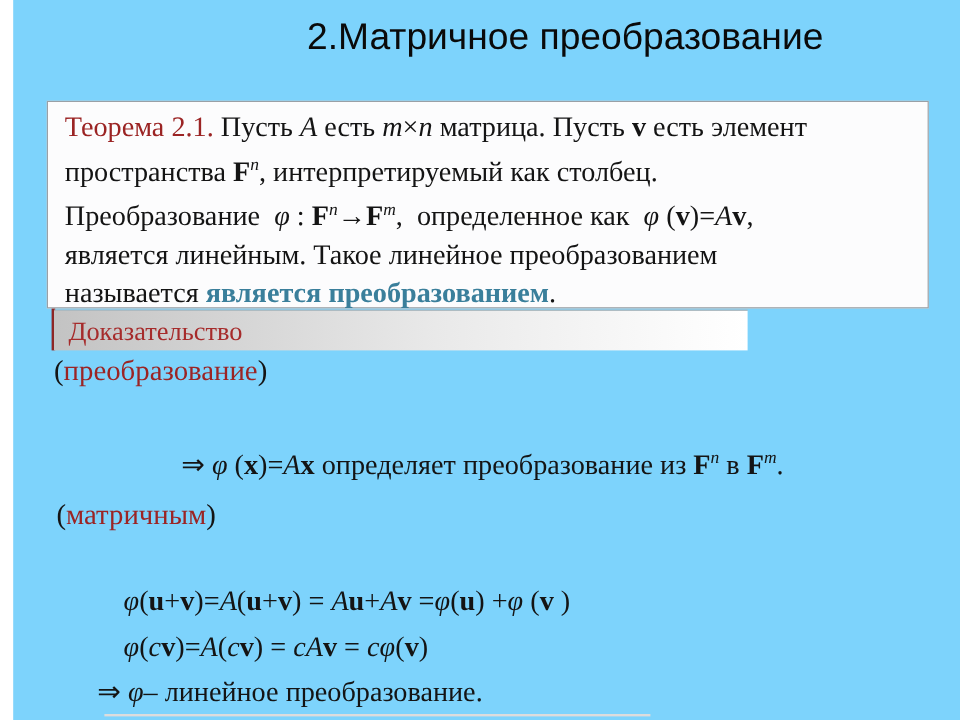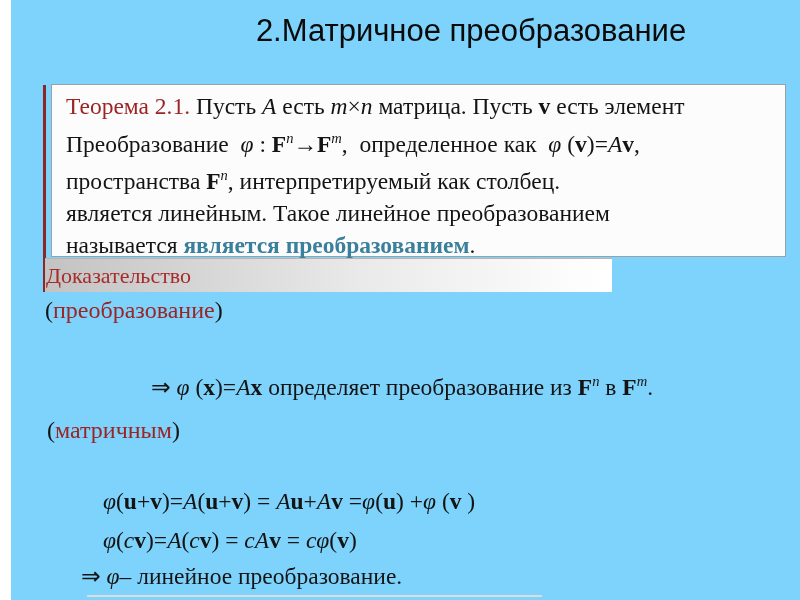--- a/index.html
+++ b/index.html
@@ -8,30 +8,30 @@
     font-family:"Liberation Serif",serif;color:#141414;overflow:hidden;margin-left:11px;
   }
   .title{
     position:absolute;left:120px;top:13px;width:680px;text-align:center;
     font-family:"Liberation Sans",sans-serif;font-size:31px;color:#0a0a0a;
   }
   .redline{
     position:absolute;left:32px;top:85px;width:3px;height:207px;background:#8d2626;
   }
   .theorem{
-    position:absolute;left:40px;top:84px;width:705px;height:159px;
+    position:absolute;left:28px;top:84px;width:705px;height:159px;
     border:1px solid #9aa0a6;background:#fcfcfd;padding:6px 14px;
     font-size:23.5px;line-height:31.8px;
   }
   .tline{white-space:pre;}
   .band{
     position:absolute;left:34px;top:258px;width:566px;height:33px;
     background:linear-gradient(to right,#c3c3c3,#e9e9e9 55%,#fbfbfb 90%,#ffffff);
     border-top:1px solid #b5b5b5;
-    display:flex;align-items:center;padding-left:1px;
+    display:flex;align-items:center;padding-left:12px;
     font-size:22px;color:#a62b2b;
   }
   .line{position:absolute;white-space:pre;font-size:23.5px;color:#141414;}
   .sub{font-size:24px;}
   .bottomline{position:absolute;left:76px;top:595px;width:455px;height:2px;background:#dcdcdc;}
   .red{color:#9b2424;}
   .teal{color:#3a7f9b;}
   .b{font-weight:bold;}
   .i{font-style:italic;}
   .sup{font-size:0.62em;vertical-align:super;}
@@ -40,22 +40,22 @@
 <body>
 
 <div class="slide">
 
   <div class="title">2.Матричное преобразование</div>
 
   <div class="redline"></div>
 
   <div class="theorem">
     <div class="tline"><span class="red">Теорема 2.1.</span><span> Пусть </span><span class="i">A</span><span> есть </span><span class="i">m</span><span>×</span><span class="i">n</span><span> матрица. Пусть </span><span class="b">v</span><span> есть элемент</span></div>
+    <div class="tline"><span>пространства </span><span class="b">F</span><span class="sup i">n</span><span>, интерпретируемый как столбец.</span></div>
     <div class="tline"><span>Преобразование  </span><span class="i">φ</span><span> : </span><span class="b">F</span><span class="sup i">n</span><span>→</span><span class="b">F</span><span class="sup i">m</span><span>,  определенное как  </span><span class="i">φ</span><span> (</span><span class="b">v</span><span>)=</span><span class="i">A</span><span class="b">v</span><span>,</span></div>
-    <div class="tline"><span>пространства </span><span class="b">F</span><span class="sup i">n</span><span>, интерпретируемый как столбец.</span></div>
     <div class="tline"><span>является линейным. Такое линейное преобразованием</span></div>
     <div class="tline"><span>называется </span><span class="b teal">является преобразованием</span><span>.</span></div>
   </div>
 
   <div class="band">
     <span>Доказательство</span>
   </div>
 
   <div class="line sub" style="left:34px;top:297px"><span>(</span><span class="red">преобразование</span><span>)</span></div>
 

